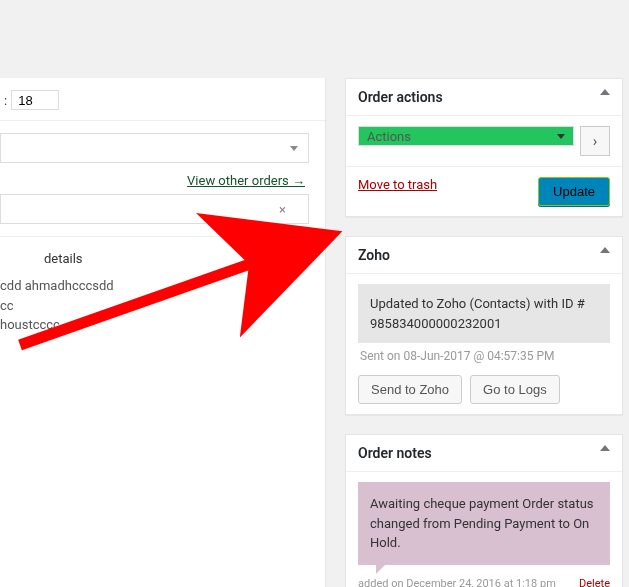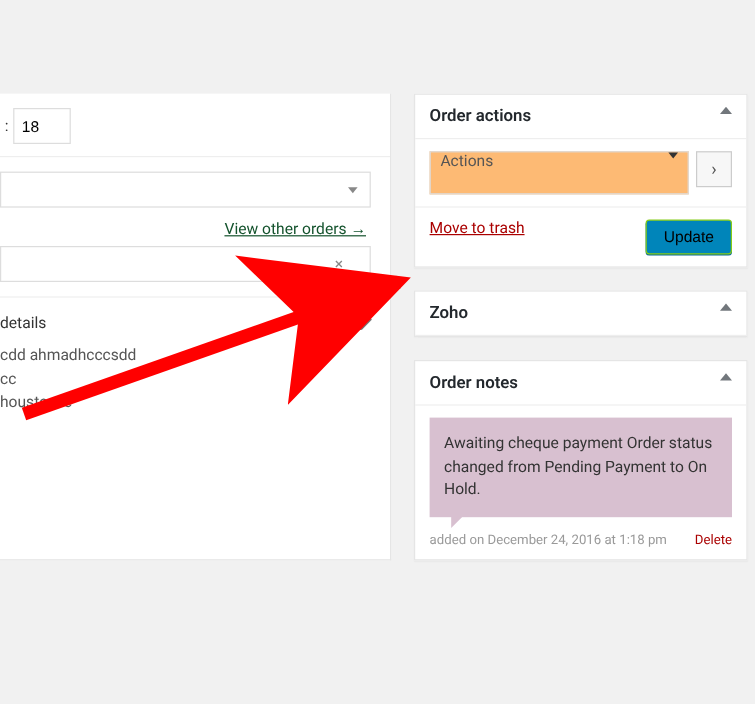--- a/index.html
+++ b/index.html
@@ -58,24 +58,24 @@
   padding: 10px 12px;
   border-top: 1px solid #eee;
   display: flex;
   justify-content: space-between;
   align-items: flex-start;
 }
 .actions-row { display: flex; gap: 6px; }
 .select {
   flex: 1;
   border: 1px solid #ddd;
-  background: #fdba74;
-  height: 36px;
-  display: flex;
-  align-items: flex-start;
+  background: #22c55e;
+  height: 20px;
+  display: flex;
+  align-items: center;
   justify-content: space-between;
   padding: 0 8px;
   font-size: 13px;
   color: #555;
   cursor: pointer;
 }
 .select .tri {
   width: 0; height: 0;
   border-left: 4px solid transparent;
   border-right: 4px solid transparent;
@@ -152,21 +152,21 @@
   font-size: 11px;
   padding-top: 12px;
   display: flex;
   justify-content: space-between;
 }
 .note-meta .del { color: #a00; cursor: pointer; }
 
 
 .num-input {
   width: 48px;
-  height: 30px;
+  height: 20px;
   border: 1px solid #ddd;
   padding: 0 6px;
   font-size: 13px;
   outline: none;
 }
 .colon { margin: 0 4px; color: #333; }
 .left-section { padding: 12px 16px 12px 0; border-bottom: 1px solid #eee; }
 .dummy-select {
   border: 1px solid #ddd;
   height: 30px;
@@ -202,20 +202,21 @@
   padding-right: 10px;
   gap: 12px;
   color: #888;
 }
 .details-head {
   display: flex;
   justify-content: space-between;
   align-items: center;
   padding: 14px 14px 8px 0;
   color: #333;
+  margin-left: 44px;
 }
 .pencil {
   width: 14px; height: 14px;
   cursor: pointer;
 }
 .addr-lines {
   padding: 2px 0 18px 0;
   color: #555;
   line-height: 1.5;
   font-size: 13px;
@@ -289,20 +290,28 @@
         <span class="trash-link">Move to trash</span>
         <button class="btn-primary">Update</button>
       </div>
     </div>
 
     <div class="panel">
       <div class="panel-header">
         <span class="panel-title">Zoho</span>
         <span class="caret"></span>
       </div>
+      <div class="panel-body">
+        <div class="zoho-msg">Updated to Zoho (Contacts) with ID # 985834000000232001</div>
+        <div class="zoho-sent">Sent on 08-Jun-2017 @ 04:57:35 PM</div>
+        <div class="btn-row">
+          <button class="btn-secondary">Send to Zoho</button>
+          <button class="btn-secondary">Go to Logs</button>
+        </div>
+      </div>
     </div>
 
     <div class="panel">
       <div class="panel-header">
         <span class="panel-title">Order notes</span>
         <span class="caret"></span>
       </div>
       <div class="panel-body">
         <div class="note-awaiting">Awaiting cheque payment Order status changed from Pending Payment to On Hold.</div>
         <div class="note-meta">

